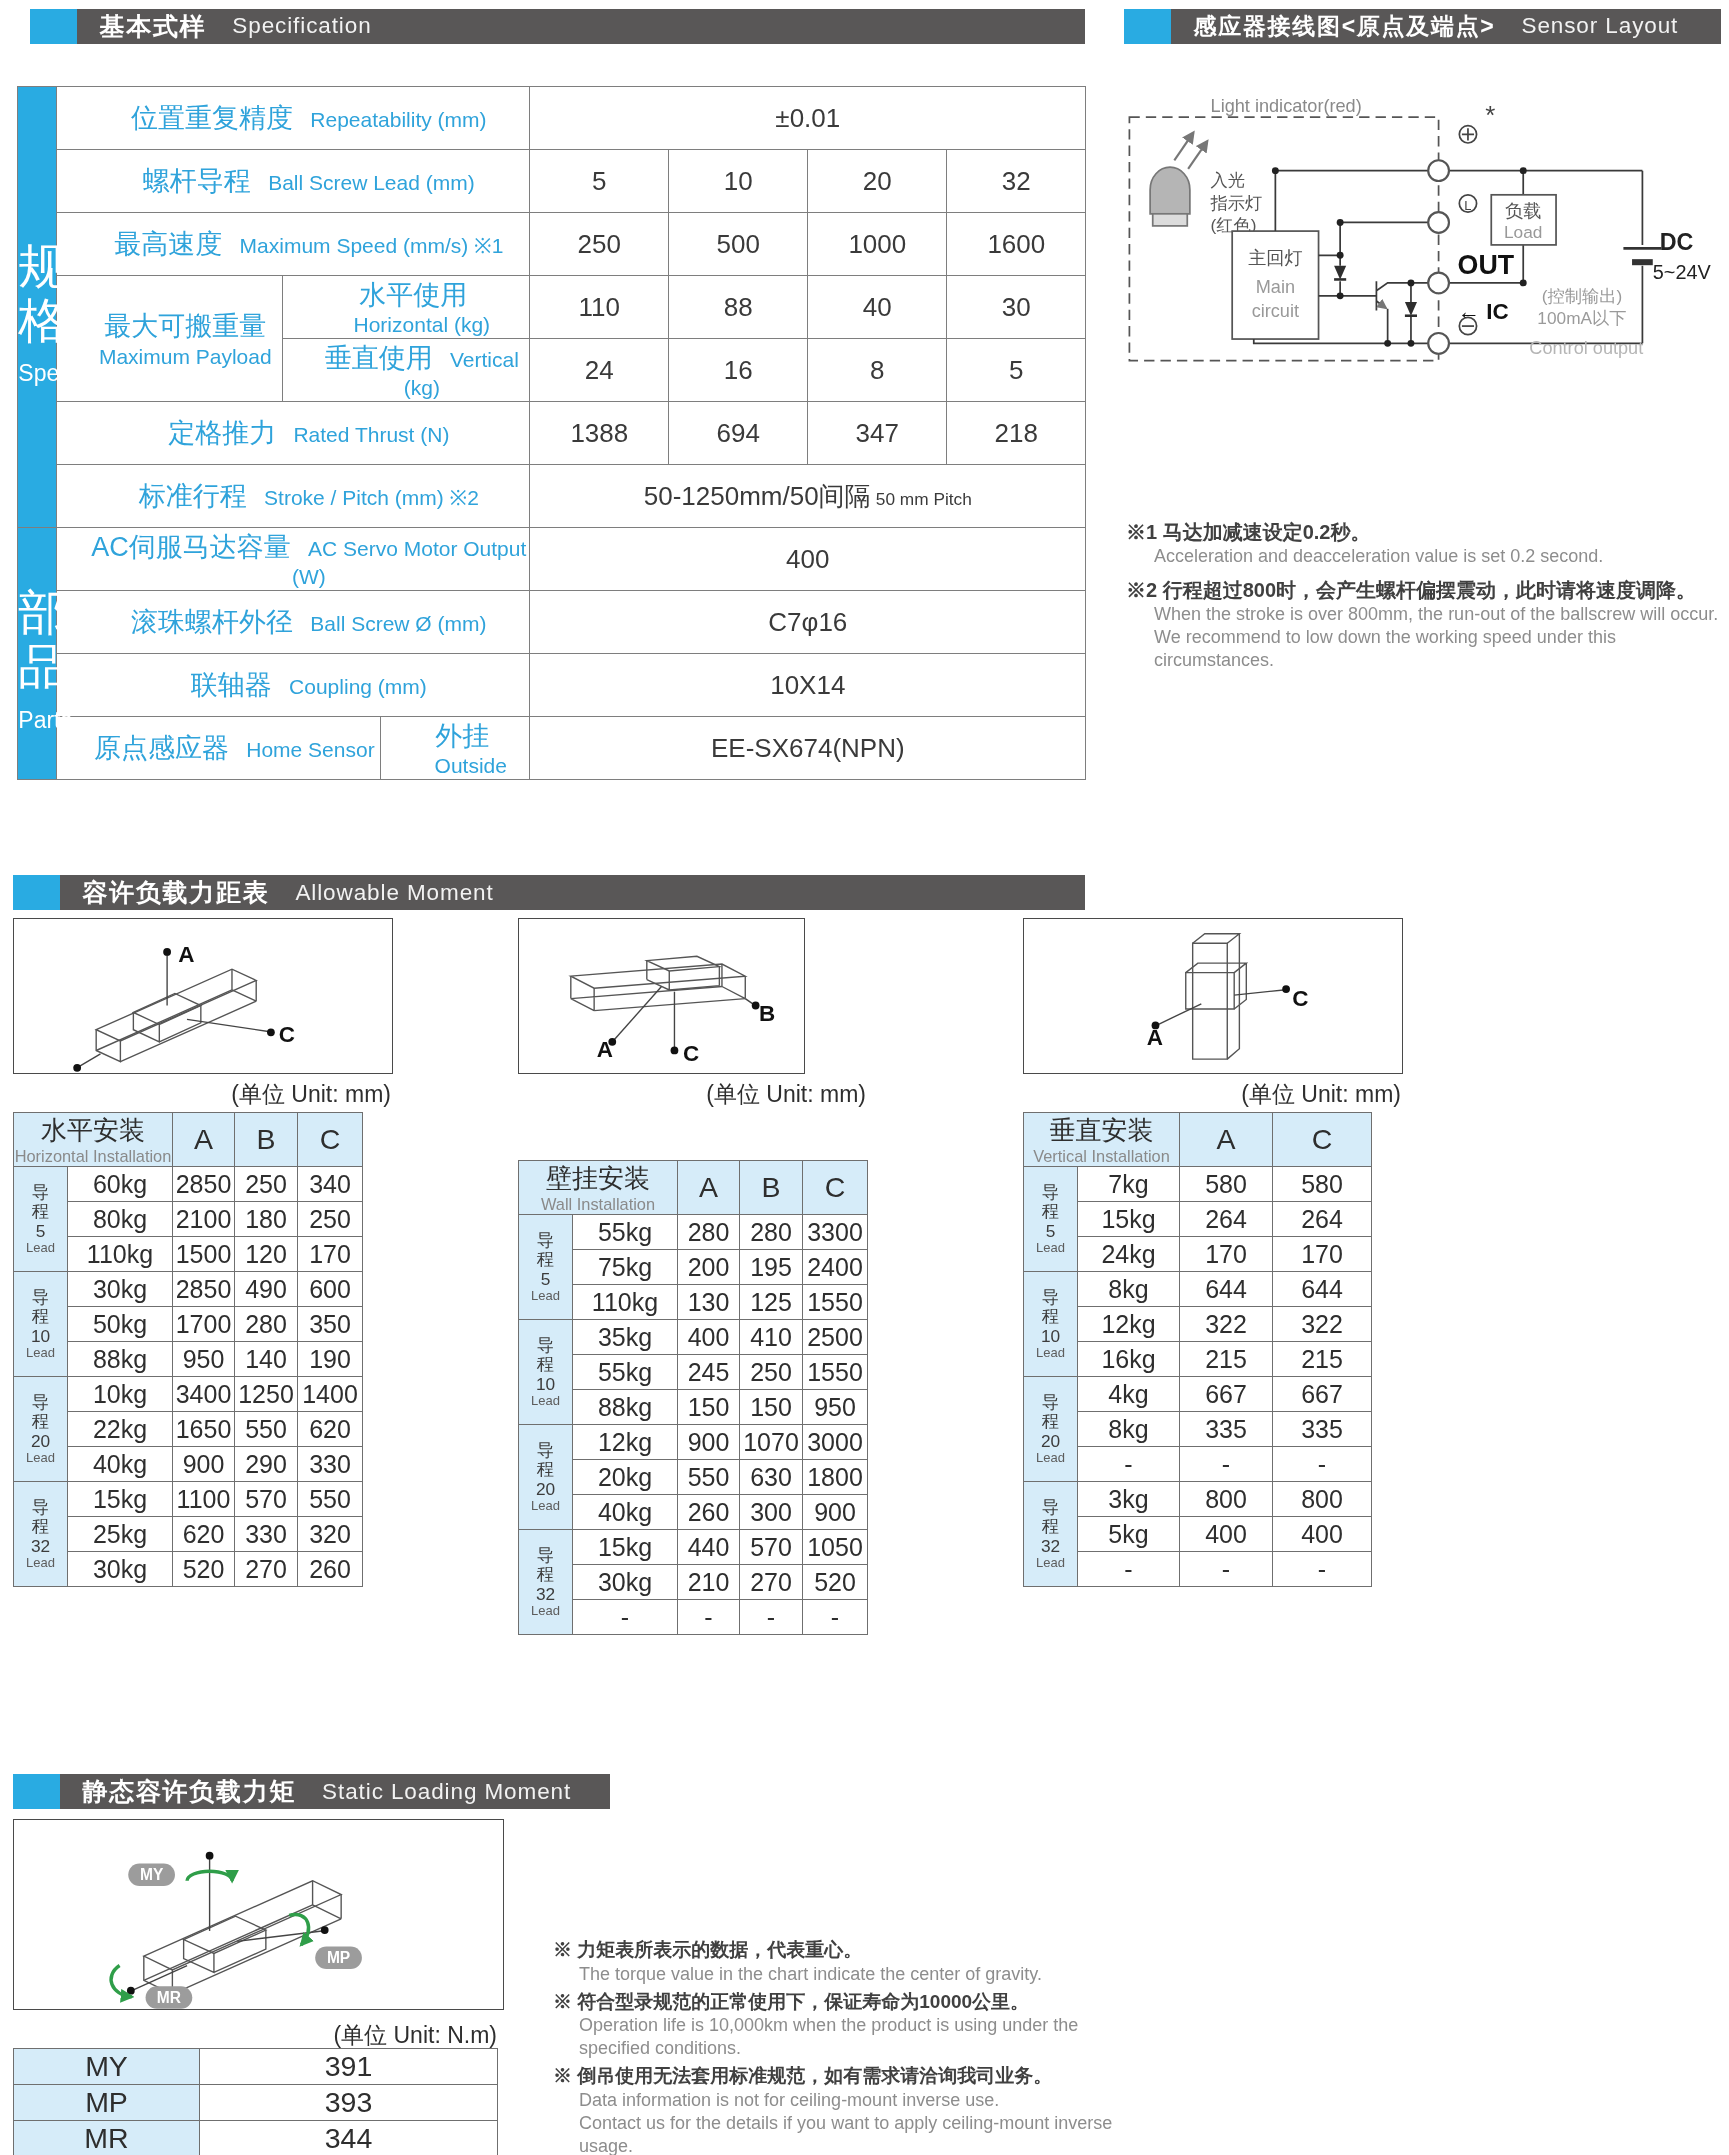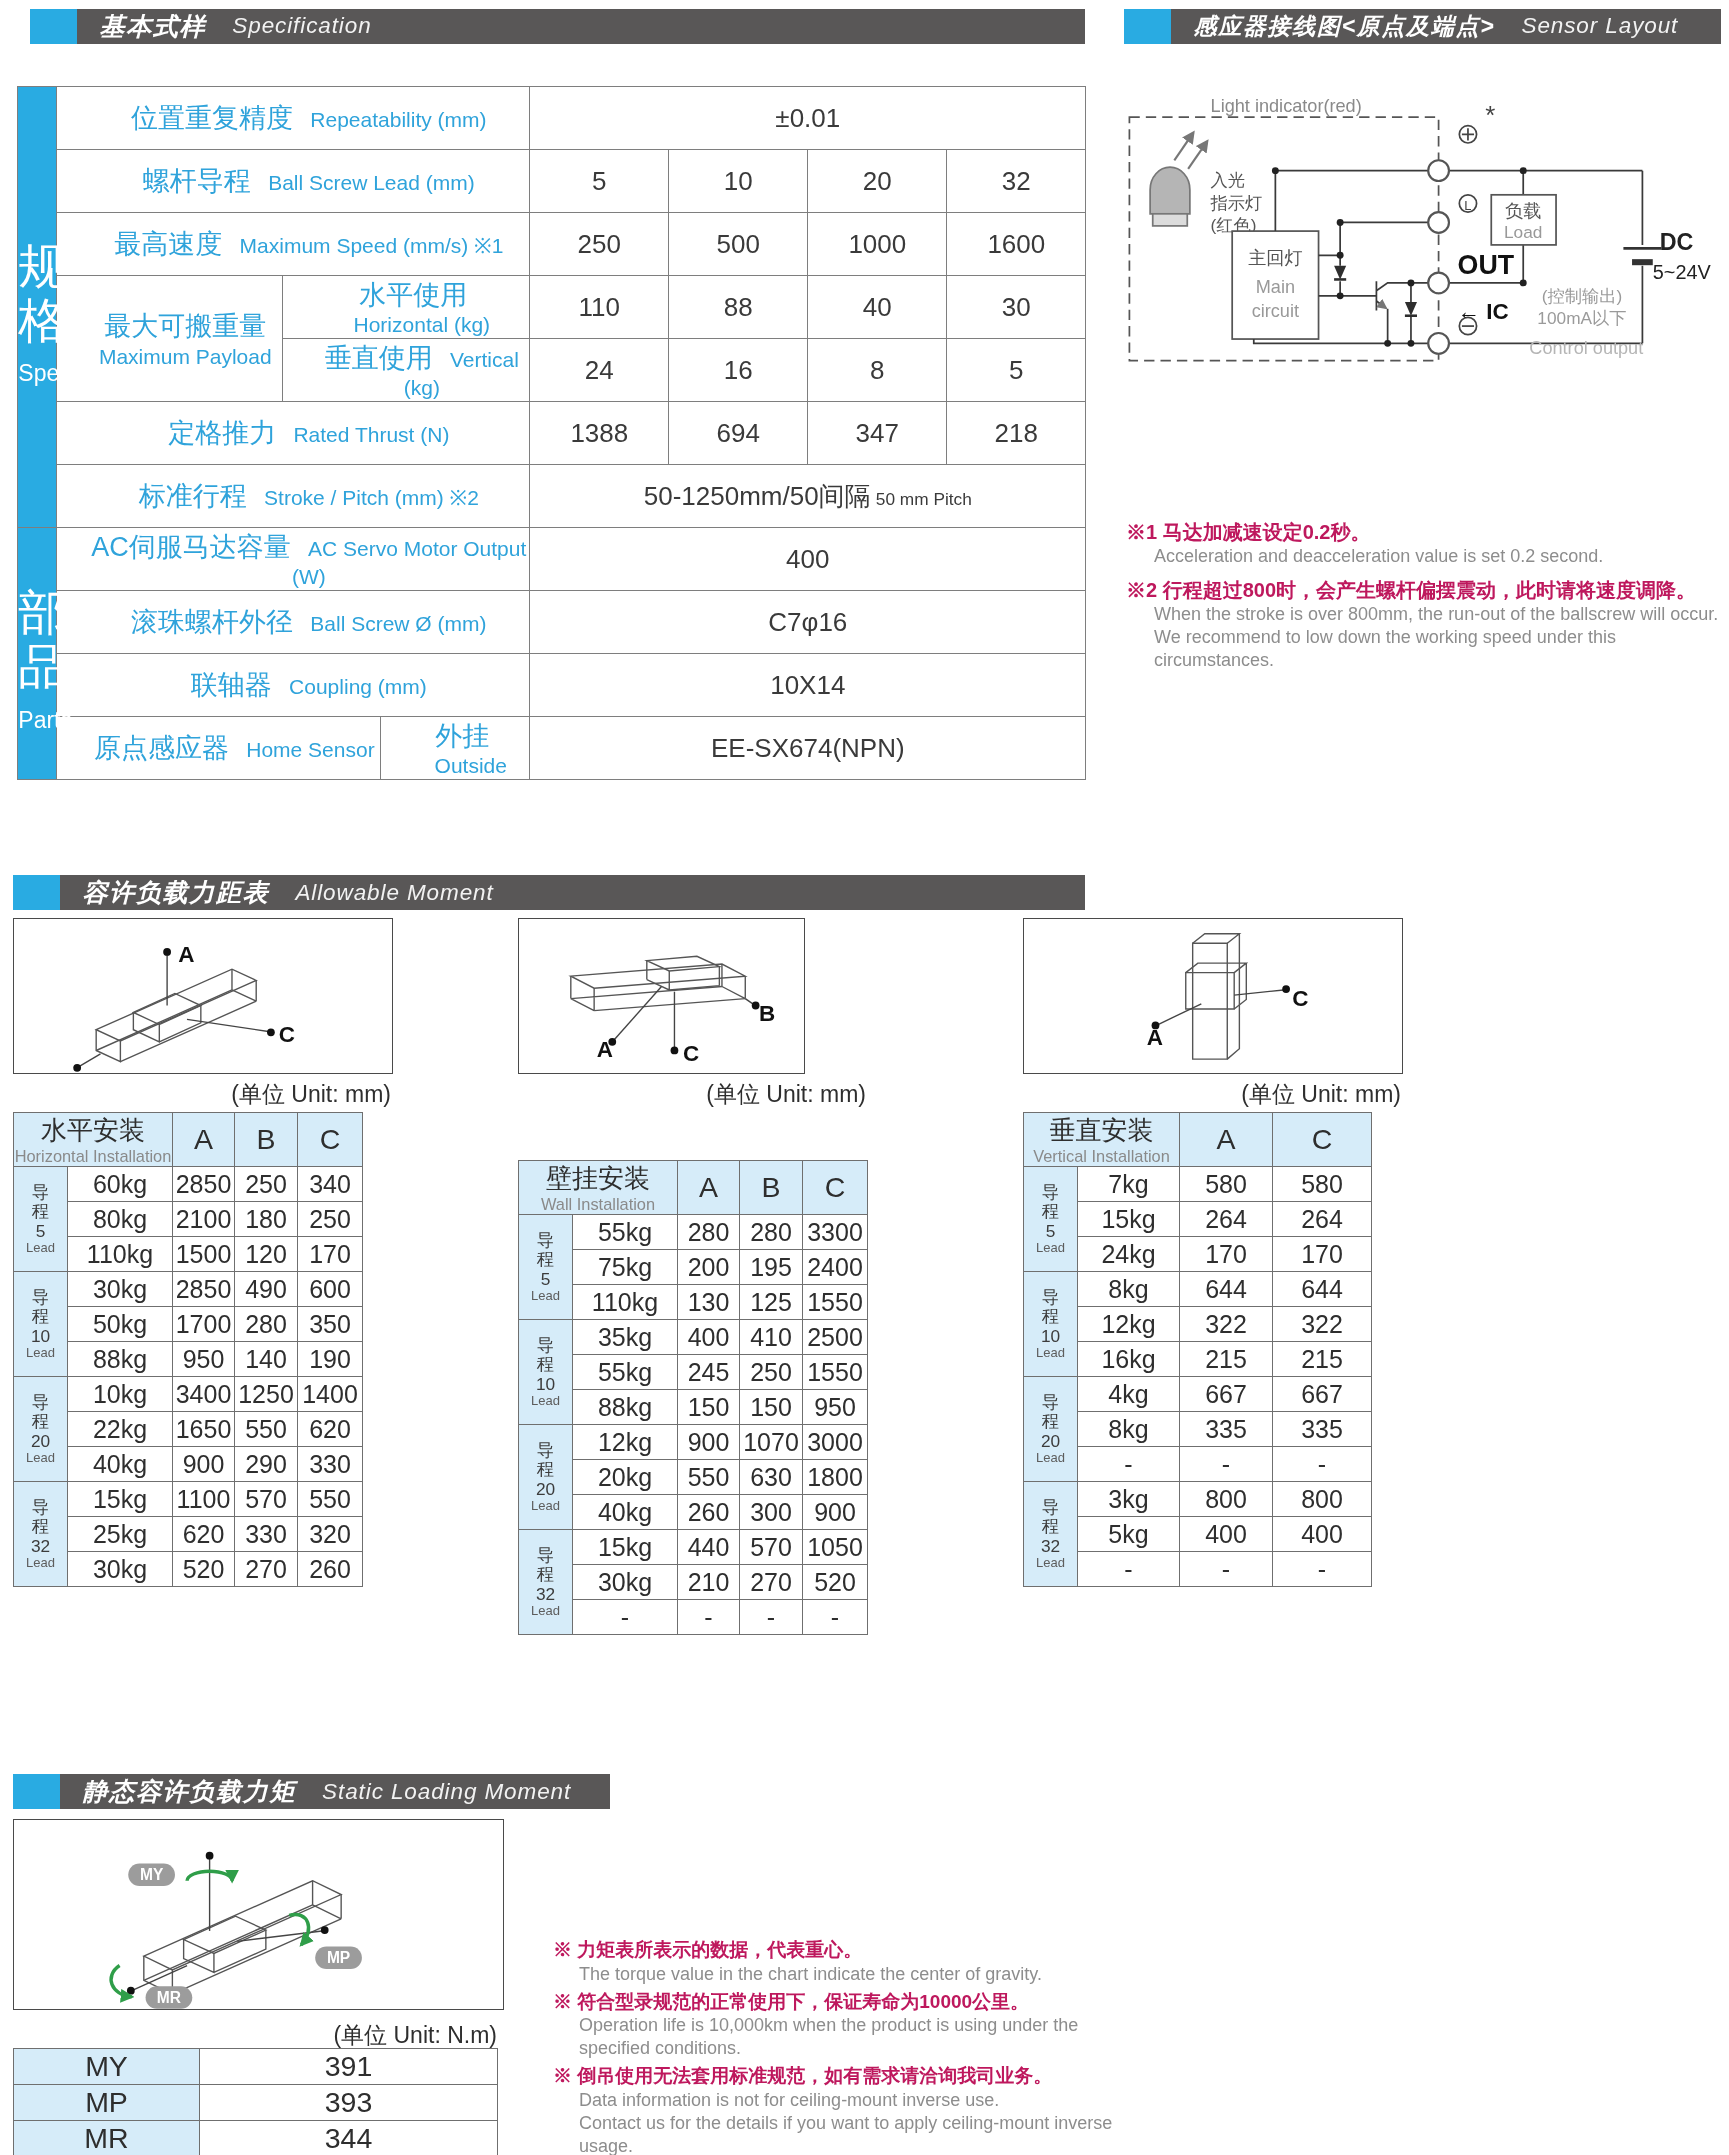--- a/index.html
+++ b/index.html
@@ -4,21 +4,21 @@
 <style>
   html,body{margin:0;padding:0;}
   body{
     width:1729px;height:2156px;position:relative;background:#ffffff;
     font-family:"Liberation Sans", sans-serif;color:#333;overflow:hidden;
   }
   .abs{position:absolute;}
   
   .sec-header{display:flex;align-items:stretch;height:35px;}
   .sec-header .accent{width:47px;background:#29abe2;}
-  .sec-header .bar{flex:1;background:#595757;display:flex;align-items:center;padding-left:22.5px;font-style:italic;}
+  .sec-header .bar{flex:1;background:#595757;display:flex;align-items:center;padding-left:22.5px;}
   .sec-header .zh{color:#fff;font-size:25px;font-weight:bold;letter-spacing:1.7px;}
   .sec-header .en{color:#f2f2f2;font-size:22.5px;margin-left:26px;letter-spacing:0.9px;}
   
   table{border-collapse:collapse;table-layout:fixed;}
   .spec-table td{border:1.7px solid #7e7e7e;text-align:center;vertical-align:middle;padding:0;background:#fff;}
   .spec-table tr{height:63px;}
   td.band{background:#29abe2;border-color:#7e7e7e;color:#fff;}
   .band-zh{width:1em;margin:13px auto;font-size:48px;line-height:1.12;word-break:break-all;font-weight:normal;}
   .band-en{font-size:23px;margin-top:5.2px;}
   .spec-table td.lbl{text-align:center;padding-left:31px;}
@@ -43,21 +43,21 @@
   td.kg{font-size:25px;color:#2e2e2e;}
   td.mval{font-size:25px;color:#2e2e2e;}
   
   .stable td{border:1.7px solid #6f6f6f;text-align:center;vertical-align:middle;background:#fff;}
   .stable tr{height:35px;}
   .stable td.slabel{background:#d6ecf9;font-size:28.5px;color:#2e2e2e;}
   .stable td.sval{font-size:28.5px;color:#2e2e2e;}
   
   .dbox{border:1.7px solid #4a4a4a;background:#fff;}
   .unit{font-size:23px;color:#2e2e2e;text-align:right;}
-  .note-zh{color:#be185d;font-size:20px;font-weight:bold;margin-top:8.6px;line-height:1.3;}
+  .note-zh{color:#404040;font-size:20px;font-weight:bold;margin-top:8.6px;line-height:1.3;}
   .note-en{color:#8d8d8d;font-size:18px;padding-left:28px;line-height:1.28;}
   .notes-bottom .note-zh{font-size:19px;margin-top:4px;}
   .notes-bottom .note-en{font-size:18px;padding-left:26px;}
 </style>
 </head>
 <body>
 
 <div class="abs sec-header" style="left:30px;top:8.6px;width:1055px;">
   <div class="accent"></div>
   <div class="bar">

